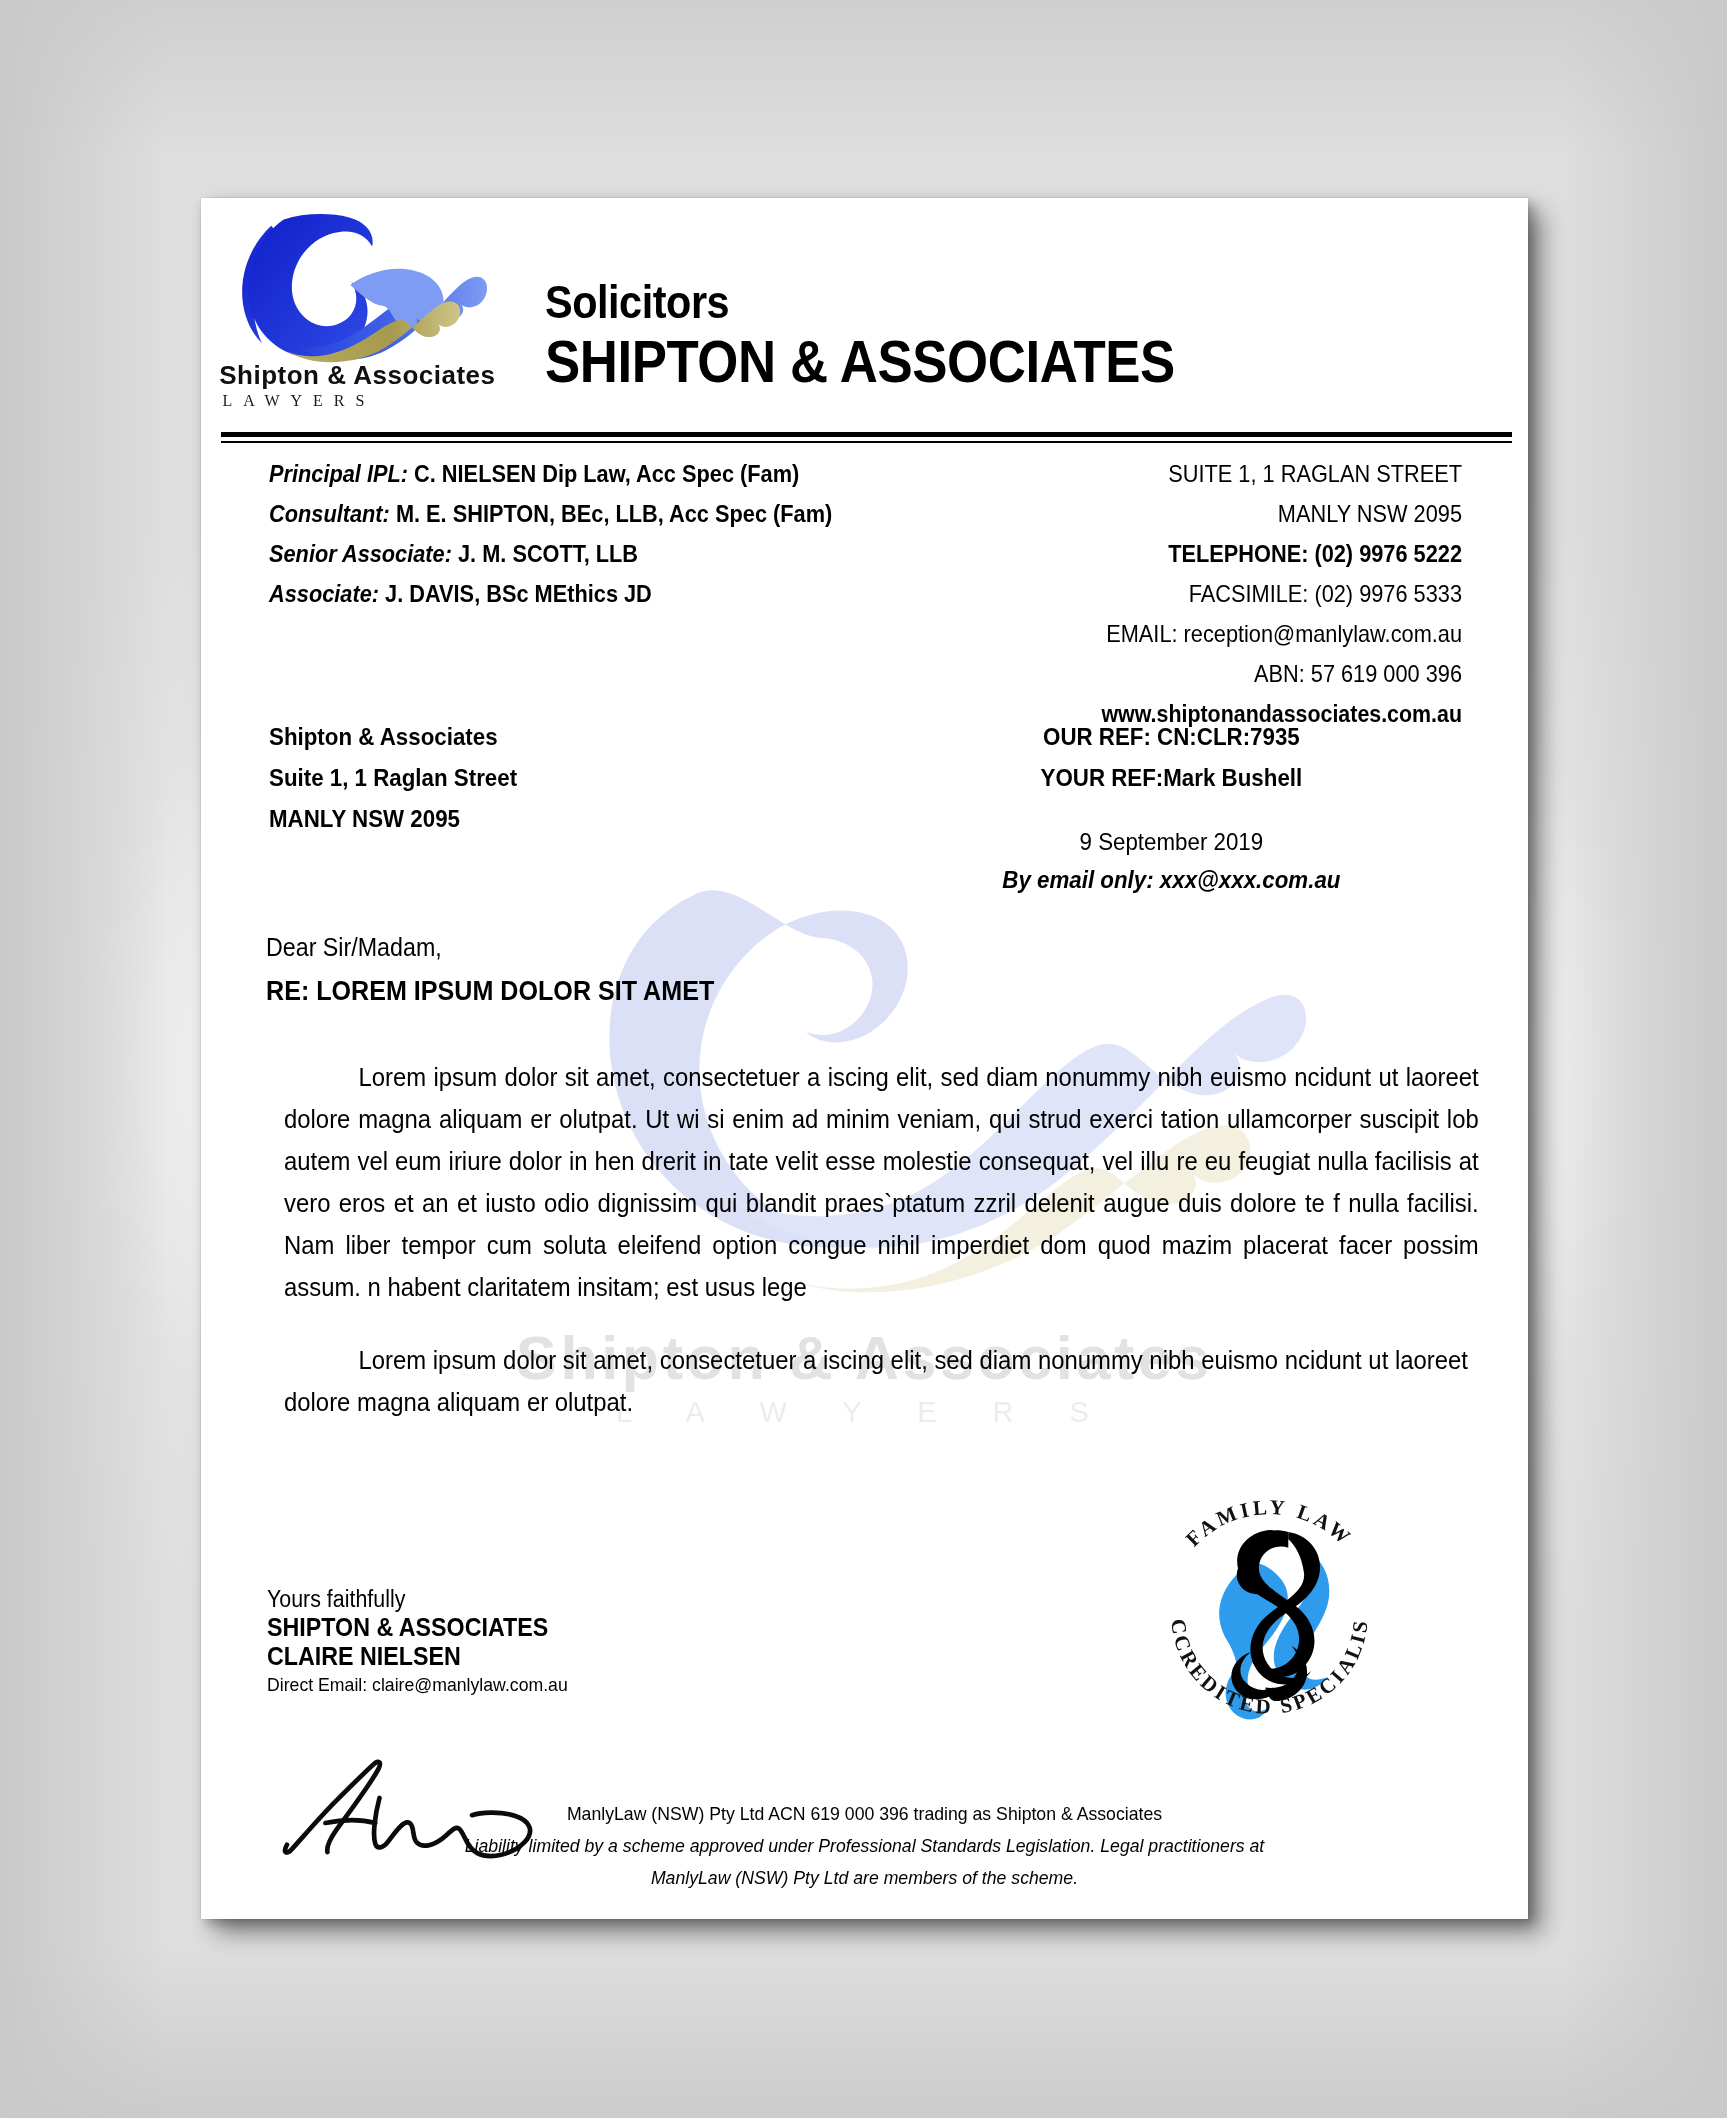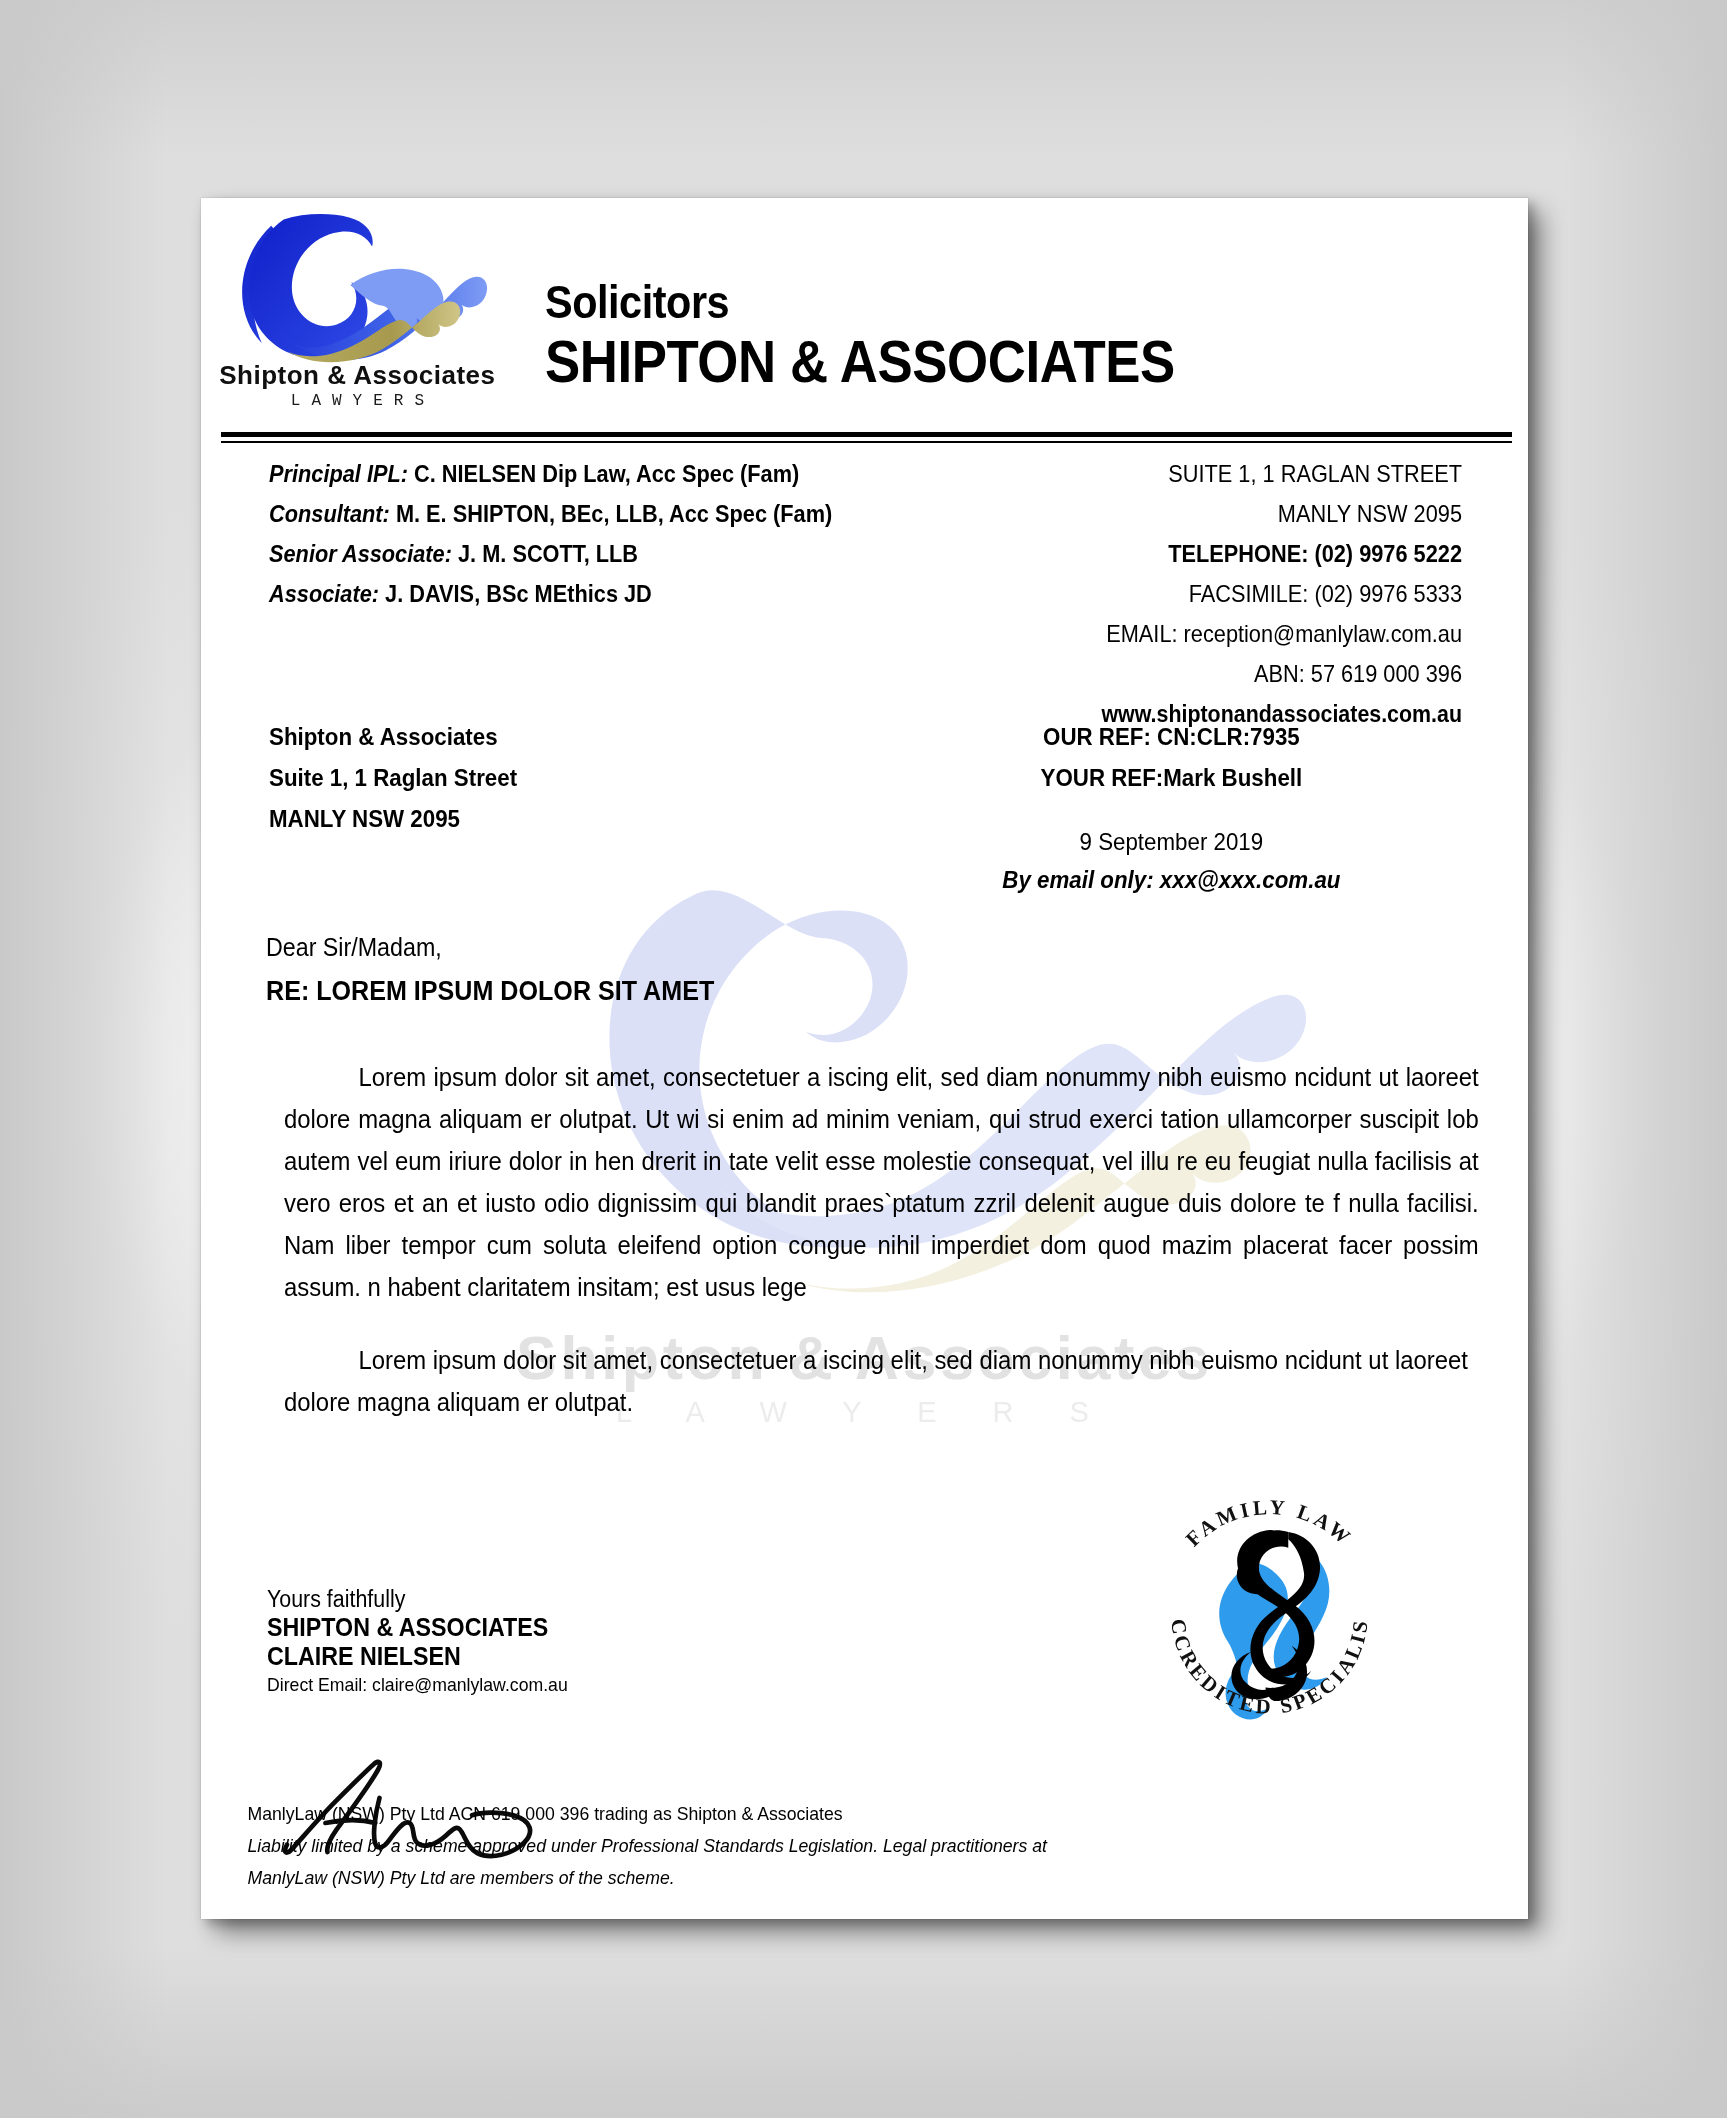--- a/index.html
+++ b/index.html
@@ -88,22 +88,21 @@
   #logo-mark { position: absolute; left: 20px; top: 9.4px; width: 271px; height: 156px; }
   #logo-wordmark {
     position: absolute; left: 10.4px; top: 162px; width: 292px;
     text-align: center;
     font-family: "Liberation Sans", sans-serif;
     font-weight: 700; font-size: 26px; color: #101010;
     letter-spacing: 0.5px; white-space: nowrap;
   }
   #logo-subword {
     position: absolute; left: 10.4px; top: 194px; width: 292px;
-    text-align: center;
-    font-family: Liberation Mono, monospace;
+    font-family: Liberation Serif, serif;
     font-weight: 400; font-size: 16px; color: #1a1a1a;
     letter-spacing: 11px; white-space: nowrap; text-indent: 11px;
   }
   #mast-solicitors {
     position: absolute; left: 344px; top: 77px;
     font-family: "Liberation Sans", sans-serif;
     font-weight: 700; font-size: 46px; color: #000;
     letter-spacing: -0.5px; transform: scaleX(0.90); transform-origin: left center;
     white-space: nowrap;
   }
@@ -222,21 +221,21 @@
     font-family: "Liberation Sans", sans-serif;
     font-weight: 400; font-size: 19px; color: #000; line-height: 27px;
     transform: scaleX(0.93); transform-origin: left center;
   }
   #signature { position: absolute; left: 67px; top: 1548px; width: 302px; height: 130px; }
 
   
   #seal { position: absolute; left: 938px; top: 1287px; width: 261px; height: 261px; }
 
   
-  #footer { position: absolute; left: 0; right: 0; top: 1600px; text-align: left; }
+  #footer { position: absolute; left: 0; right: 0; top: 1600px; text-align: center; }
   .ft-line {
     font-family: "Liberation Sans", sans-serif;
     font-weight: 400; font-size: 19px; color: #000; line-height: 32px;
     transform: scaleX(0.93);
   }
   .ft-line.ital { font-style: italic; }
 </style>
 </head>
 <body>
 

